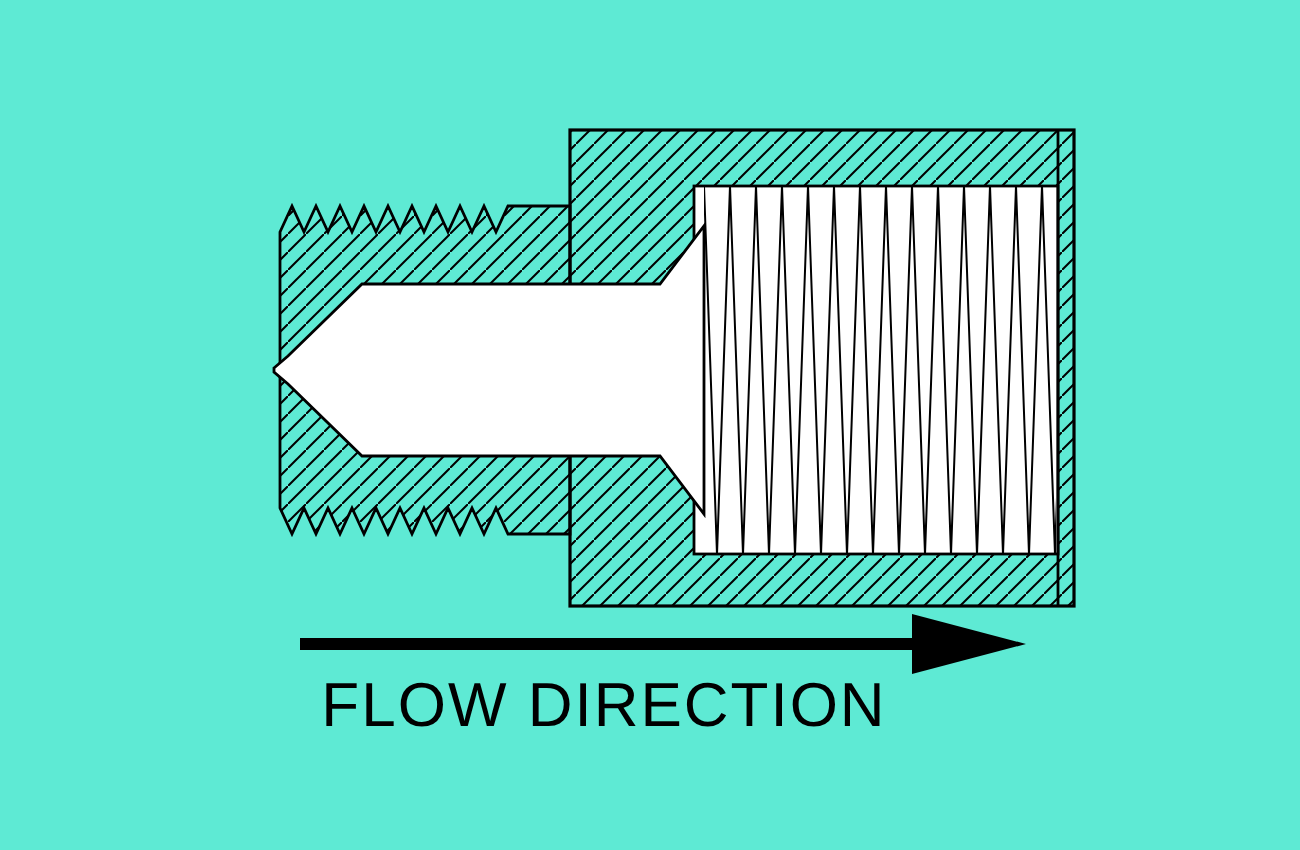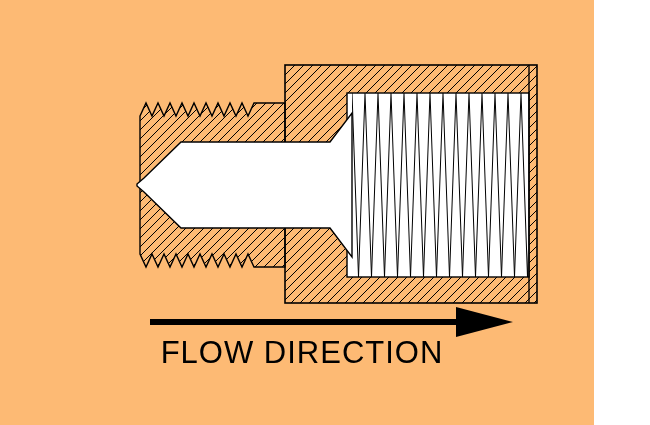--- a/index.html
+++ b/index.html
@@ -3,23 +3,23 @@
 <meta charset="utf-8">
 <style>
   html, body {
     margin: 0;
     padding: 0;
     background: #ffffff;
     font-family: "Liberation Sans", sans-serif;
   }
   .canvas {
     position: relative;
-    width: 594px;
+    width: 650px;
     height: 425px;
-    background: #fdba74;
+    background: #5eead4;
     overflow: hidden;
   }
   svg { display: block; }
   .outline {
     fill: none;
     stroke: #000000;
     stroke-width: 1.6;
     stroke-linejoin: miter;
   }
   .flow-label {

